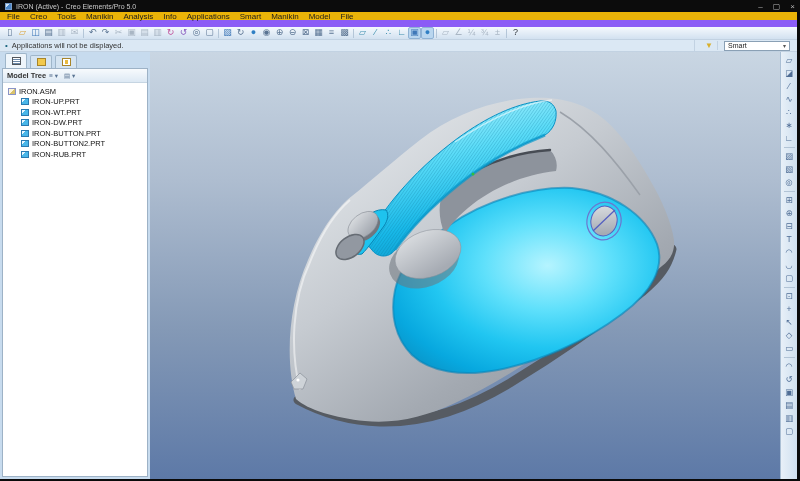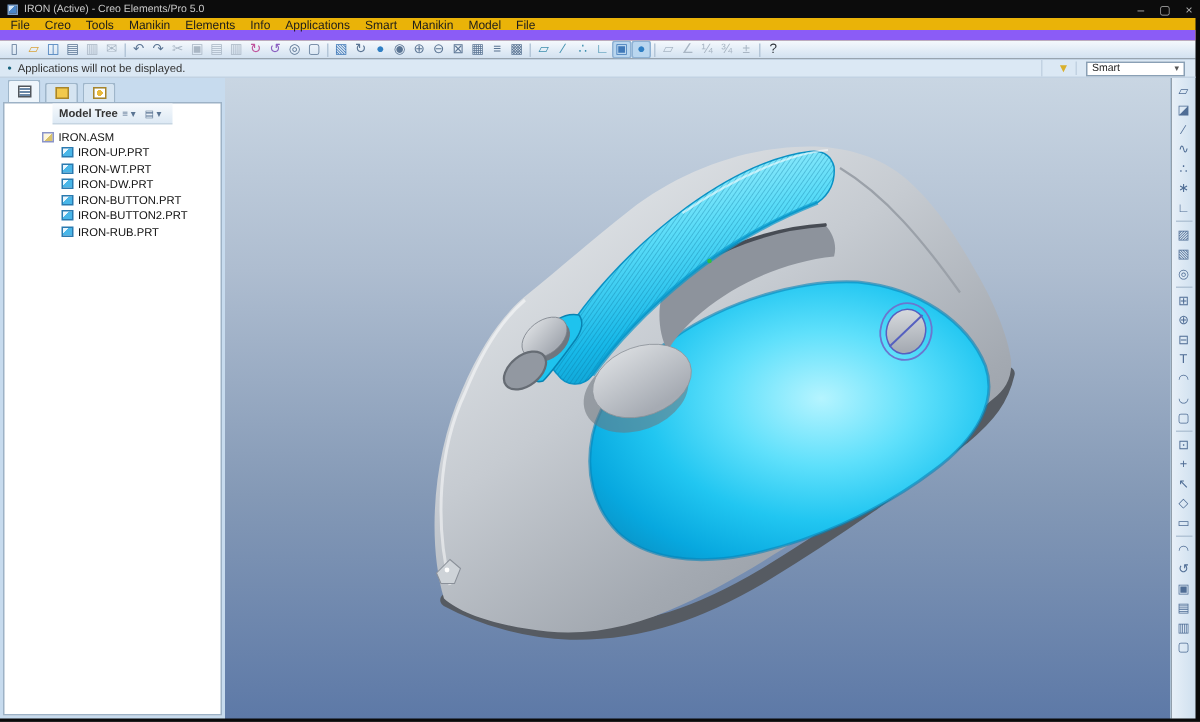--- a/index.html
+++ b/index.html
@@ -40,21 +40,21 @@
 
   
   .navigator { width:150px; background:#c7dbee; display:flex; flex-direction:column; flex:0 0 auto; }
   .nav-tabs { height:16px; display:flex; align-items:flex-end; padding-left:5px; gap:3px; }
   .nav-tab { width:22px; height:13px; border:1px solid #9fb6ca; border-bottom:none; border-radius:2px 2px 0 0; background:#d5e4f1; display:flex; align-items:center; justify-content:center; }
   .nav-tab.active { background:#eef5fb; height:15px; }
   .nt-ic { width:9px; height:8px; }
   .t-tree .nt-ic { background:repeating-linear-gradient(180deg,#fff 0 1px,#6a88a8 1px 2px); border:1px solid #51565c; }
   .t-folder .nt-ic { background:#f2c94c; border:1px solid #a8852a; }
   .t-fav .nt-ic { background:radial-gradient(circle at 50% 50%, #e8b93c 0 2px, #fff 2px); border:1px solid #a8852a; }
-  .tree-panel { flex:1; min-height:0; margin:0 2px 2px 2px; background:#fff; border:1px solid #9db2c6; display:flex; flex-direction:column;align-items:center; }
+  .tree-panel { flex:1; min-height:0; margin:0 2px 2px 2px; background:#fff; border:1px solid #9db2c6; display:flex; flex-direction:column; }
   .tree-header { height:14px; background:linear-gradient(180deg,#f7fafd,#dde9f4); border-bottom:1px solid #c6d5e2; display:flex; align-items:center; padding:0 4px; font-size:7.5px; font-weight:bold; color:#333; }
   .th-btn { font-size:6.5px; color:#5a7493; padding:0 3px; font-weight:normal; }
   .th-btn:first-of-type { margin-left:auto; }
   .tree-body { flex:1; padding:3px 2px 0 5px; overflow:hidden; }
   .tree-row { display:flex; align-items:center; height:10.5px; gap:3px; font-size:7.5px; color:#111; white-space:nowrap; }
   .tree-row.child { padding-left:13px; }
   .asm-icon { width:8px; height:7px; background:linear-gradient(135deg,#fdf6dc 50%,#d9c26a 50%); border:1px solid #8a94c8; flex:0 0 auto; }
   .part-icon { width:8px; height:7px; background:linear-gradient(135deg,#eaf7ff 35%,#49b6e8 35%); border:1px solid #2a7ab0; flex:0 0 auto; }
 
   
@@ -81,21 +81,21 @@
       </span>
   </div>
 
   <div class="app-col">
     <div class="menubar">
 
     <span class="menu-item">File</span>
         <span class="menu-item">Creo</span>
         <span class="menu-item">Tools</span>
         <span class="menu-item">Manikin</span>
-        <span class="menu-item">Elements</span>
+        <span class="menu-item">Analysis</span>
         <span class="menu-item">Info</span>
         <span class="menu-item">Applications</span>
         <span class="menu-item">Smart</span>
         <span class="menu-item">Manikin</span>
         <span class="menu-item">Model</span>
         <span class="menu-item">File</span>
       </div>
 
     <div class="toolbar">
 

